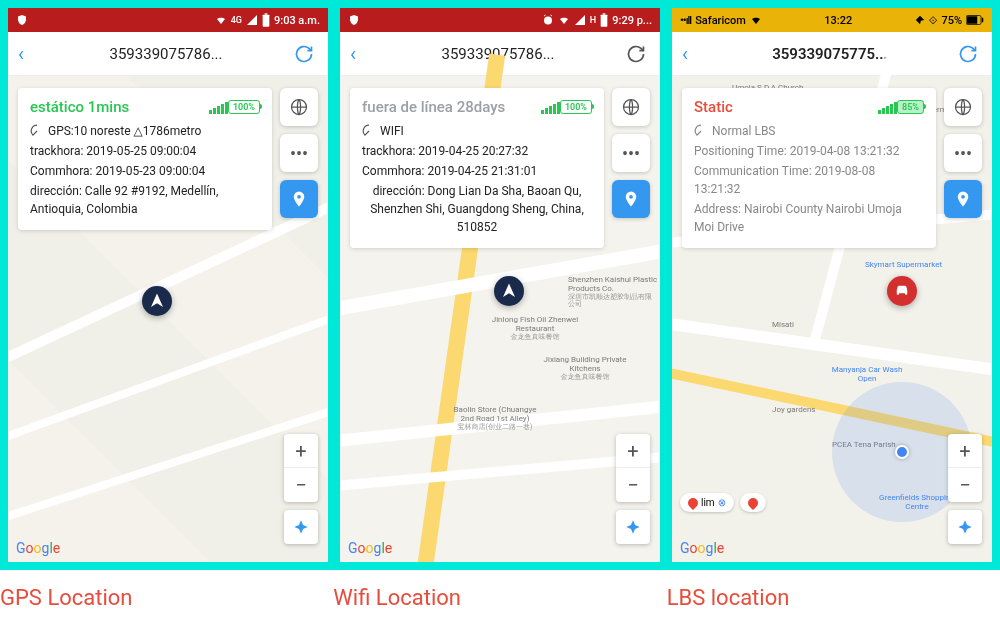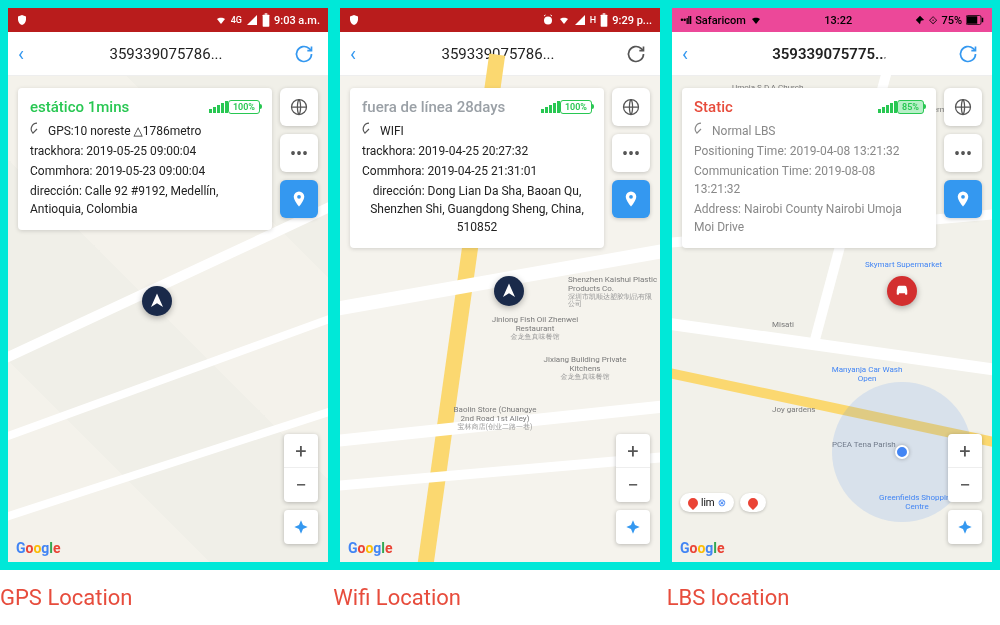--- a/index.html
+++ b/index.html
@@ -1,56 +1,56 @@
 <!DOCTYPE html>
 <html><head>
 <meta charset="utf-8">
 <style>
 *{margin:0;padding:0;box-sizing:border-box;font-family:-apple-system,BlinkMacSystemFont,"Segoe UI",Roboto,Helvetica,Arial,sans-serif}
 body{background:#fff;width:1000px;height:625px;overflow:hidden}
 .container{display:flex;gap:12px;padding:8px;height:570px;background:#00e8d8}
 .phone{flex:1;background:#f5f5f5;display:flex;flex-direction:column;position:relative;overflow:hidden}
 .statusbar{height:24px;display:flex;align-items:center;justify-content:space-between;padding:0 8px;font-size:11px;font-weight:500}
 .sb-android{background:#b91c1c;color:#fff}
-.sb-ios{background:#ec4899;color:#000}
+.sb-ios{background:#eab308;color:#000}
 .sb-left,.sb-right{display:flex;align-items:center;gap:4px}
 .header{height:44px;background:#fff;display:flex;align-items:center;padding:0 10px;border-bottom:1px solid #eee}
 .back{color:#3498f0;font-size:20px;width:24px;cursor:pointer}
 .title{flex:1;text-align:center;font-size:15px;color:#222;overflow:hidden;white-space:nowrap}
 .refresh{width:28px;height:28px;display:flex;align-items:center;justify-content:center;color:#3498f0;font-size:20px;cursor:pointer}
 .map{flex:1;position:relative;background:linear-gradient(45deg,#f4f2eb 25%,#f0efe8 25%,#f0efe8 50%,#f4f2eb 50%,#f4f2eb 75%,#f0efe8 75%)}
 .map2{background:#f5f3ed}
 .map3{background:#f2f1ea}
 .road{position:absolute;background:#fff;z-index:1}
 .road-yellow{background:#fbd870}
 .infocard{position:absolute;top:12px;left:10px;right:56px;background:#fff;border-radius:4px;box-shadow:0 1px 4px rgba(0,0,0,.15);padding:10px 12px;z-index:10;font-size:12px;color:#222}
 .status-row{display:flex;align-items:center;justify-content:space-between;margin-bottom:6px}
 .status-text{font-size:15px;font-weight:500}
 .st-green{color:#28c752}
 .st-gray{color:#9aa0a6}
 .st-red{color:#e74c3c}
-.signal-batt{display:flex;align-items:center;}
+.signal-batt{display:flex;}
 .sig{display:flex;align-items:flex-end;gap:1px}
 .sig span{width:3px;background:#28c752}
 .sig span:nth-child(1){height:4px}.sig span:nth-child(2){height:6px}.sig span:nth-child(3){height:8px}.sig span:nth-child(4){height:10px}.sig span:nth-child(5){height:12px}
 .batt{border:1px solid #28c752;border-radius:3px;padding:1px 4px;font-size:9px;color:#28c752;font-weight:600;position:relative}
 .batt::after{content:"";position:absolute;right:-3px;top:3px;width:2px;height:5px;background:#28c752;border-radius:0 2px 2px 0}
 .info-line{font-size:12px;color:#222;margin:2px 0;line-height:1.5}
-.info-line.gps{display:flex;gap:4px}
+.info-line.gps{display:flex;align-items:center;gap:4px}
 .marker{position:absolute;width:30px;height:30px;border-radius:50%;background:#3498f0;display:flex;align-items:center;justify-content:center;box-shadow:0 2px 6px rgba(0,0,0,.3);z-index:8}
 .marker-nav{background:#1a2a4a}
 .marker-car{background:#d32f2f}
 .marker svg{width:18px;height:18px;fill:#fff}
 .side-btns{position:absolute;top:12px;right:10px;display:flex;flex-direction:column;gap:8px;z-index:10}
 .sbtn{width:38px;height:38px;background:#fff;border-radius:6px;box-shadow:0 1px 4px rgba(0,0,0,.2);display:flex;align-items:center;justify-content:center;cursor:pointer;color:#555;font-size:18px}
 .zoom{position:absolute;bottom:60px;right:10px;background:#fff;border-radius:4px;box-shadow:0 1px 4px rgba(0,0,0,.25);z-index:10;overflow:hidden}
 .zoom div{width:34px;height:34px;display:flex;align-items:center;justify-content:center;font-size:20px;color:#555;cursor:pointer}
 .zoom div:first-child{border-bottom:1px solid #eee}
 .locate{position:absolute;bottom:18px;right:10px;width:34px;height:34px;background:#fff;border-radius:4px;box-shadow:0 1px 4px rgba(0,0,0,.25);display:flex;align-items:center;justify-content:center;color:#3498f0;z-index:10;cursor:pointer}
-.google{position:absolute;bottom:6px;left:8px;font-size:14px;font-weight:700;z-index:10}
+.google{position:absolute;bottom:6px;left:8px;font-size:14px;font-weight:400;z-index:10}
 .google span:nth-child(1){color:#4285F4}.google span:nth-child(2){color:#EA4335}.google span:nth-child(3){color:#FBBC05}.google span:nth-child(4){color:#4285F4}.google span:nth-child(5){color:#34A853}.google span:nth-child(6){color:#EA4335}
 .captions{display:flex;height:55px;align-items:center;background:#fff}
 .caption{flex:1;color:#e74c3c;font-size:22px;font-weight:400}
 .poi{position:absolute;font-size:8px;color:#7a7a7a;z-index:2;max-width:90px;text-align:center;line-height:1.1}
 .poi-cn{font-size:7px;color:#999}
 .blue-circle{position:absolute;width:140px;height:140px;border-radius:50%;background:rgba(66,133,244,.15);z-index:3}
 .blue-dot{position:absolute;width:14px;height:14px;border-radius:50%;background:#4285F4;border:2px solid #fff;box-shadow:0 0 4px rgba(0,0,0,.3);z-index:4}
 .mini-pin{width:10px;height:10px;border-radius:50% 50% 50% 0;transform:rotate(-45deg);display:inline-block}
 .extra-row{position:absolute;bottom:50px;left:8px;display:flex;gap:6px;z-index:10}
 .chip{background:#fff;border-radius:12px;padding:4px 8px;font-size:10px;box-shadow:0 1px 3px rgba(0,0,0,.2);display:flex;align-items:center;gap:3px}

